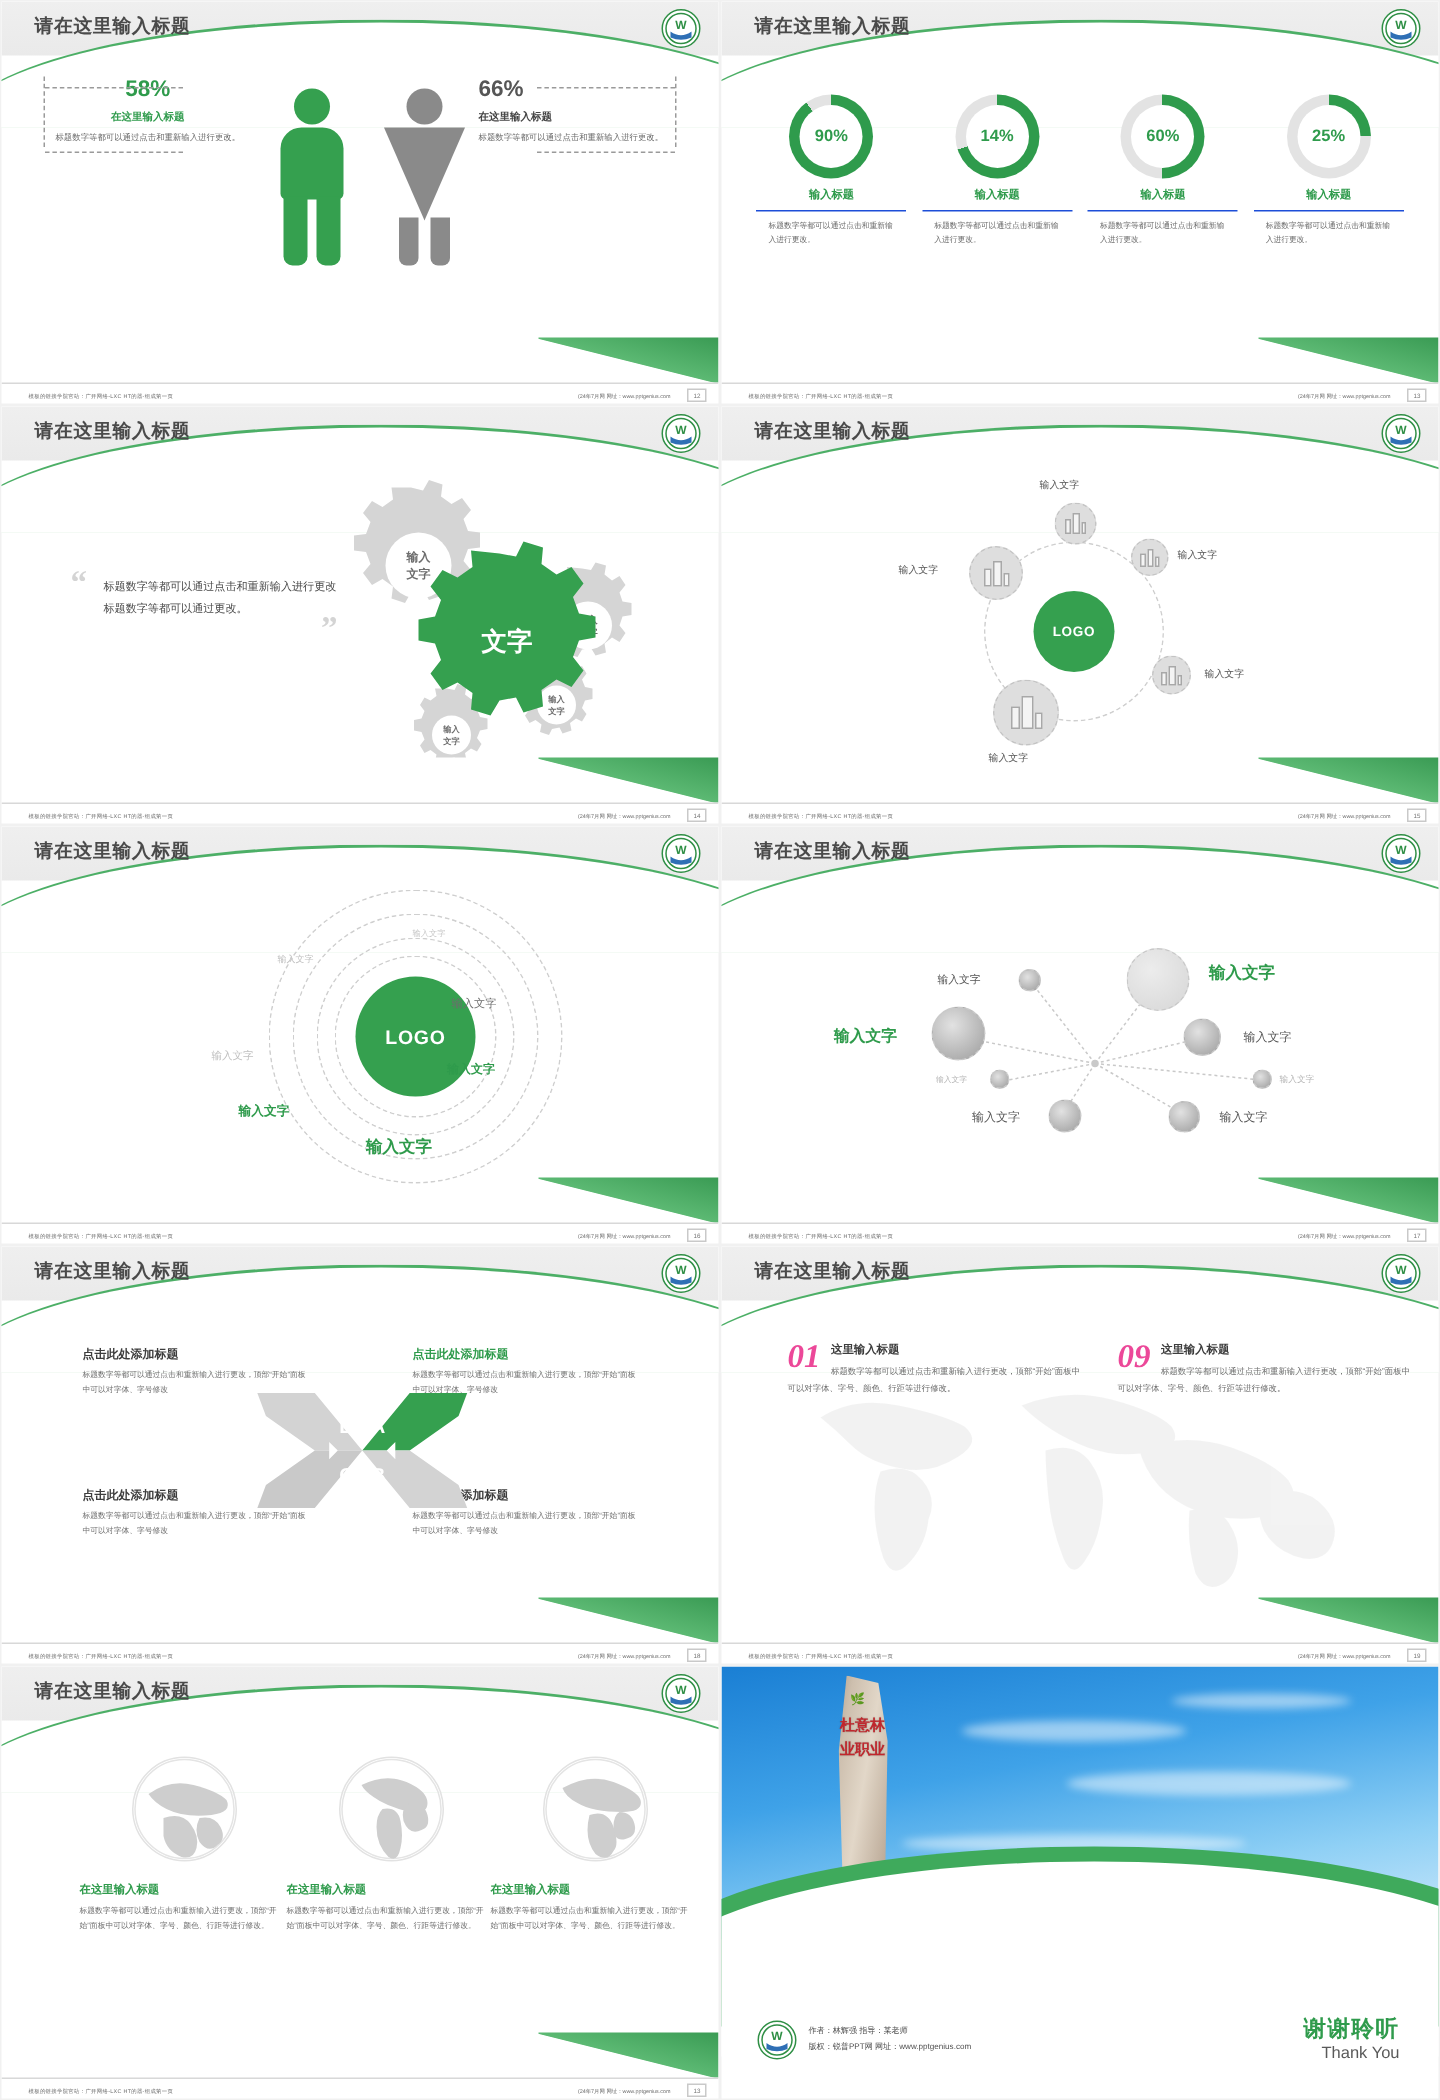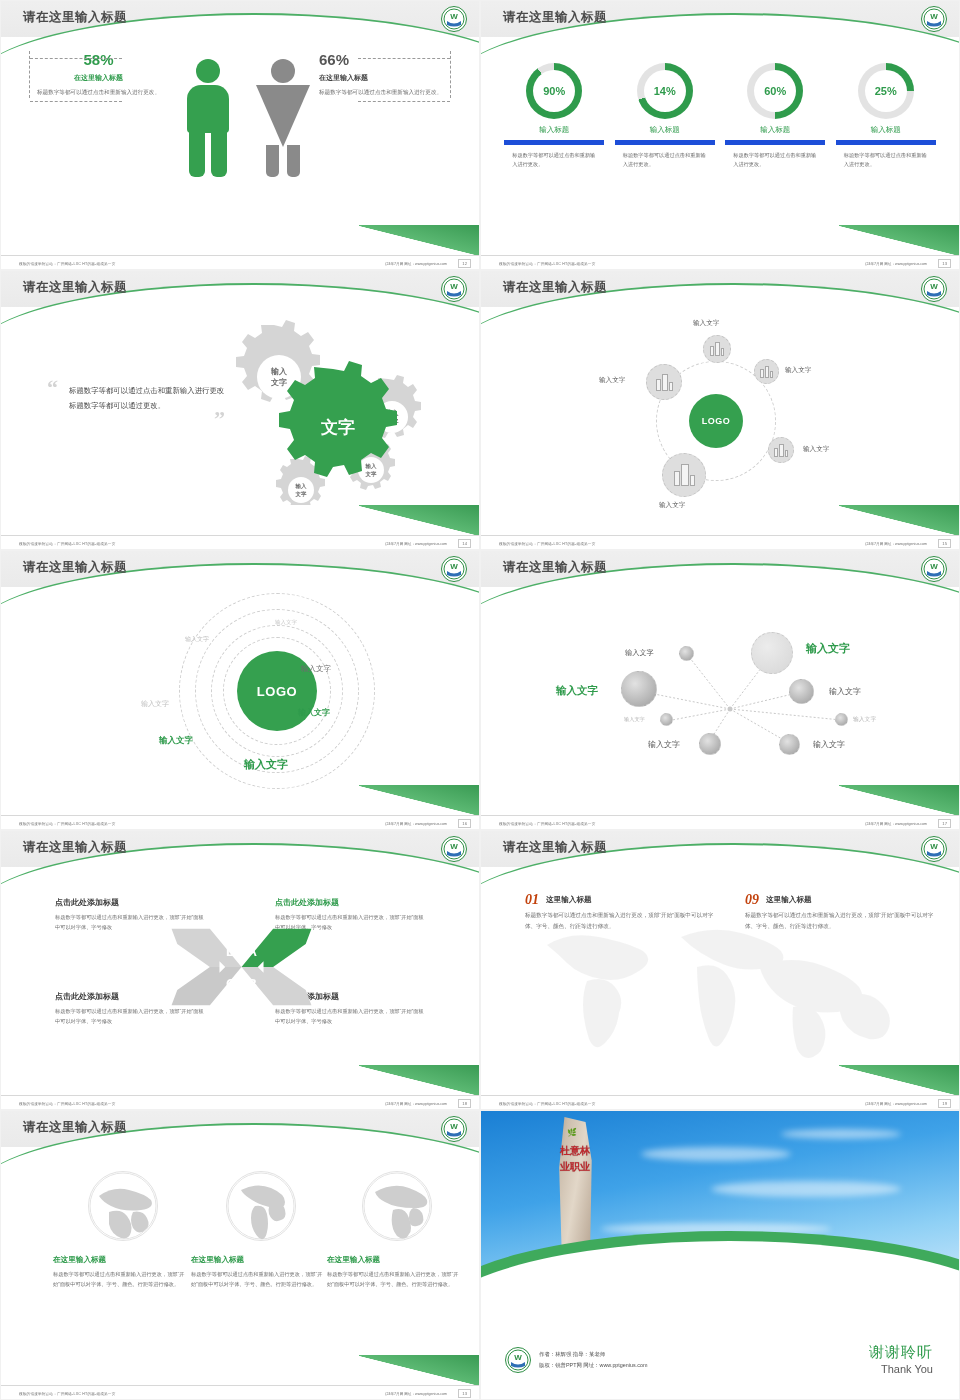--- a/index.html
+++ b/index.html
@@ -114,21 +114,21 @@
   .donut-row { position: absolute; top: 62px; left: 18px; right: 18px; display: flex; justify-content: space-around; }
   .donut-col { width: 100px; text-align: center; }
   .donut { width: 56px; height: 56px; margin: 0 auto 6px; position: relative; border-radius: 50%; }
   .donut::after {
     content: ""; position: absolute; inset: 7px; border-radius: 50%; background: #fff;
   }
   .donut-val {
     position: absolute; inset: 0; display: flex; align-items: center; justify-content: center;
     font-size: 11px; font-weight: bold; color: #2f9b4c; z-index: 2;
   }
-  .donut-title { font-size: 7.5px; font-weight: normal; color: #2f9b4c; padding-bottom: 5px; border-bottom: 5px solid #1d4ed8; margin-bottom: 6px; }
+  .donut-title { font-size: 7.5px; font-weight: bold; color: #2f9b4c; padding-bottom: 5px; border-bottom: 1px solid #1d4ed8; margin-bottom: 6px; }
   .donut-desc { font-size: 5.2px; color: #6b6b6b; line-height: 1.8; text-align: left; padding: 0 8px; }
   
   .quote-wrap { position: absolute; left: 46px; top: 108px; width: 178px; }
   .qmark { font-size: 22px; color: #d4d4d4; font-weight: bold; font-family: "Liberation Serif", serif; line-height: .8; }
   .qmark.close { text-align: right; margin-top: -4px; }
   .quote-text { font-size: 7.4px; color: #4a4a4a; line-height: 2.1; padding-left: 22px; margin-top: -14px; }
   
   .ring-dashed { position: absolute; border: 1px dashed #cfcfcf; border-radius: 50%; }
   .logo-core {
     position: absolute; border-radius: 50%; background: #35a04f;
@@ -150,21 +150,21 @@
   .net-label { position: absolute; white-space: nowrap; }
   
   .xblk { position: absolute; width: 150px; }
   .xh { font-size: 8px; font-weight: bold; margin-bottom: 5px; color: #3d3d3d; }
   .xh.green { color: #2f9b4c; }
   .xd { font-size: 5.2px; color: #6f6f6f; line-height: 1.9; }
   .xarr { position: absolute; left: 168px; top: 90px; width: 145px; height: 92px; }
   
   .worldmap { position: absolute; left: 30px; top: 78px; width: 420px; height: 150px; opacity: .22; }
   .numblk { position: absolute; top: 62px; width: 196px; }
-  .bignum { font-size: 14px; font-weight: bold; color: #c2410c; font-style: italic; float: left; margin-right: 7px; line-height: 1; font-family: "Liberation Serif", serif; }
+  .bignum { font-size: 22px; font-weight: bold; color: #ec4899; font-style: italic; float: left; margin-right: 7px; line-height: 1; font-family: "Liberation Serif", serif; }
   .nhead { font-size: 7.6px; font-weight: bold; color: #3d3d3d; padding-top: 2px; }
   .ndesc { font-size: 5.6px; color: #6d6d6d; line-height: 1.95; margin-top: 5px; clear: none; }
   
   .globe-col { position: absolute; top: 60px; width: 140px; }
   .globe { width: 70px; height: 70px; border-radius: 50%; border: 1px solid #e2e2e2; margin: 0 auto 14px; position: relative; overflow: hidden; }
   .ghead { font-size: 7.6px; font-weight: bold; color: #2f9b4c; margin-bottom: 5px; }
   .gdesc { font-size: 5.2px; color: #6d6d6d; line-height: 1.9; }
   
   .sky {
     position: absolute; left: 0; top: 0; width: 100%; height: 182px;
@@ -191,21 +191,21 @@
     background: #3faa5c; border-radius: 50% 50% 0 0 / 64% 64% 0 0;
   }
   .white-band {
     position: absolute; left: -10%; top: 130px; width: 124%; height: 130px;
     background: #ffffff; border-radius: 50% 50% 0 0 / 62% 62% 0 0;
   }
   .credits { position: absolute; left: 24px; bottom: 26px; display: flex; align-items: center; gap: 8px; }
   .cred-logo { width: 26px; height: 26px; border-radius: 50%; border: 1.2px solid #2f8f45; background: #fff; display: flex; align-items: center; justify-content: center; overflow: hidden; }
   .cred-txt { font-size: 5.4px; color: #4f4f4f; line-height: 2; }
   .thanks { position: absolute; right: 26px; bottom: 24px; text-align: right; }
-  .thanks-cn { font-size: 15px; font-weight: normal; color: #2f9b4c; letter-spacing: 1px; }
+  .thanks-cn { font-size: 15px; font-weight: bold; color: #2f9b4c; letter-spacing: 1px; }
   .thanks-en { font-size: 11px; color: #5a5a5a; margin-top: 1px; }
 </style>
 </head>
 <body>
 
 <div class="grid">
 
   <div class="slide">
     <div class="hdr-band"></div>
     <div class="hdr-curve"></div>

